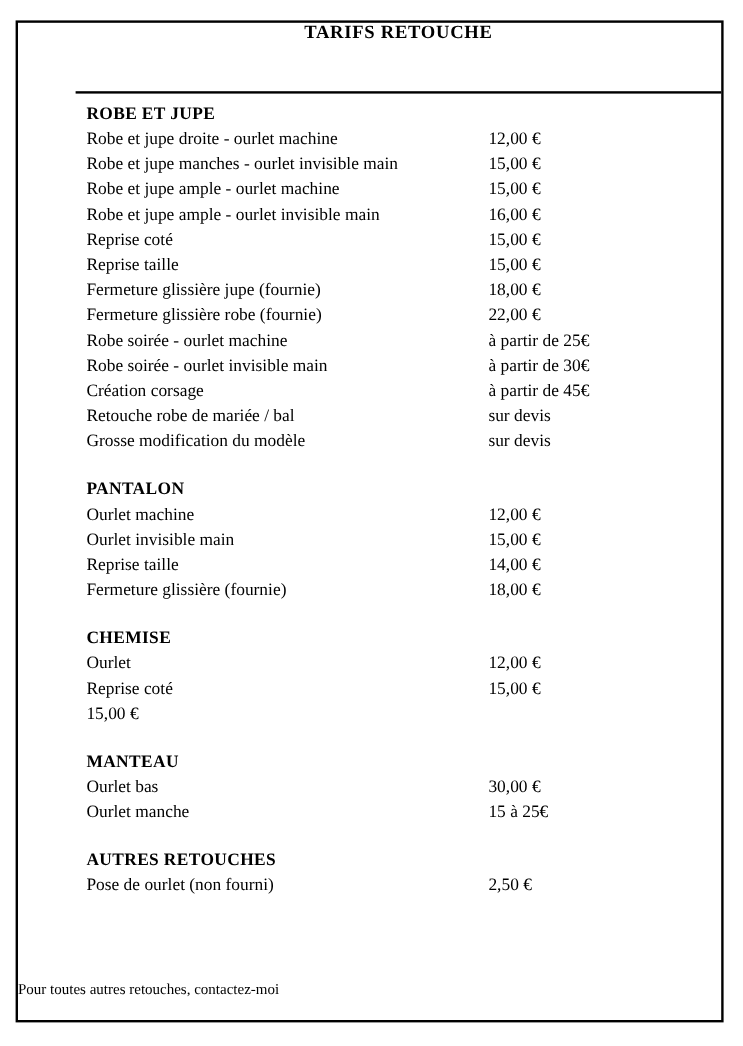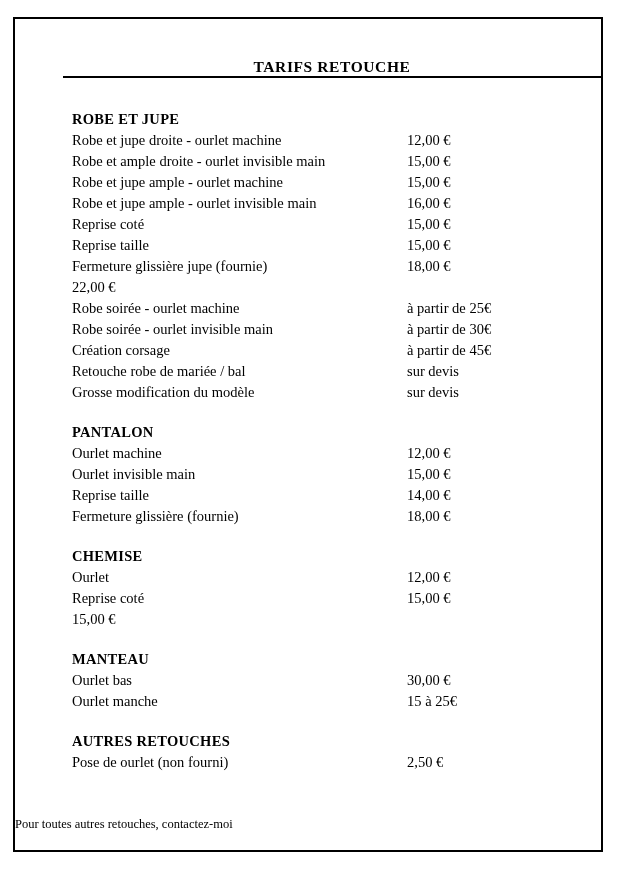--- a/index.html
+++ b/index.html
@@ -21,31 +21,31 @@
     width: 590px;
     height: 835px;
     border: 2px solid #000000;
     box-sizing: border-box;
     background: #ffffff;
   }
   .header {
     height: 57px;
     border-bottom: 2px solid #000000;
     display: flex;
-    align-items: flex-end;
+    align-items: flex-start;
     justify-content: center;
     margin-left: 48px;
   }
   .title {
     font-weight: bold;
     font-size: 15.5px;
     letter-spacing: 0.6px;
   }
   .content {
-    padding: 31px 34px 0 57px;
+    padding: 7px 34px 0 57px;
   }
   .section { margin-top: 19px; }
   .section:first-child { margin-top: 0; }
   .section-title {
     font-weight: bold;
     font-size: 14.5px;
     line-height: 21px;
     letter-spacing: 0.3px;
   }
   .row {
@@ -78,21 +78,21 @@
   <div class="content">
   <div class="section">
     <div class="section-title">ROBE ET JUPE</div>
 
   <div class="row">
     <span class="label">Robe et jupe droite - ourlet machine</span>
     <span class="price">12,00 €</span>
   </div>
 
   <div class="row">
-    <span class="label">Robe et ample droite - ourlet invisible main</span>
+    <span class="label">Robe et jupe manches - ourlet invisible main</span>
     <span class="price">15,00 €</span>
   </div>
 
   <div class="row">
     <span class="label">Robe et jupe ample - ourlet machine</span>
     <span class="price">15,00 €</span>
   </div>
 
   <div class="row">
     <span class="label">Robe et jupe ample - ourlet invisible main</span>
@@ -108,20 +108,21 @@
     <span class="label">Reprise taille</span>
     <span class="price">15,00 €</span>
   </div>
 
   <div class="row">
     <span class="label">Fermeture glissière jupe (fournie)</span>
     <span class="price">18,00 €</span>
   </div>
 
   <div class="row">
+    <span class="label">Fermeture glissière robe (fournie)</span>
     <span class="price">22,00 €</span>
   </div>
 
   <div class="row">
     <span class="label">Robe soirée - ourlet machine</span>
     <span class="price">à partir de 25€</span>
   </div>
 
   <div class="row">
     <span class="label">Robe soirée - ourlet invisible main</span>

